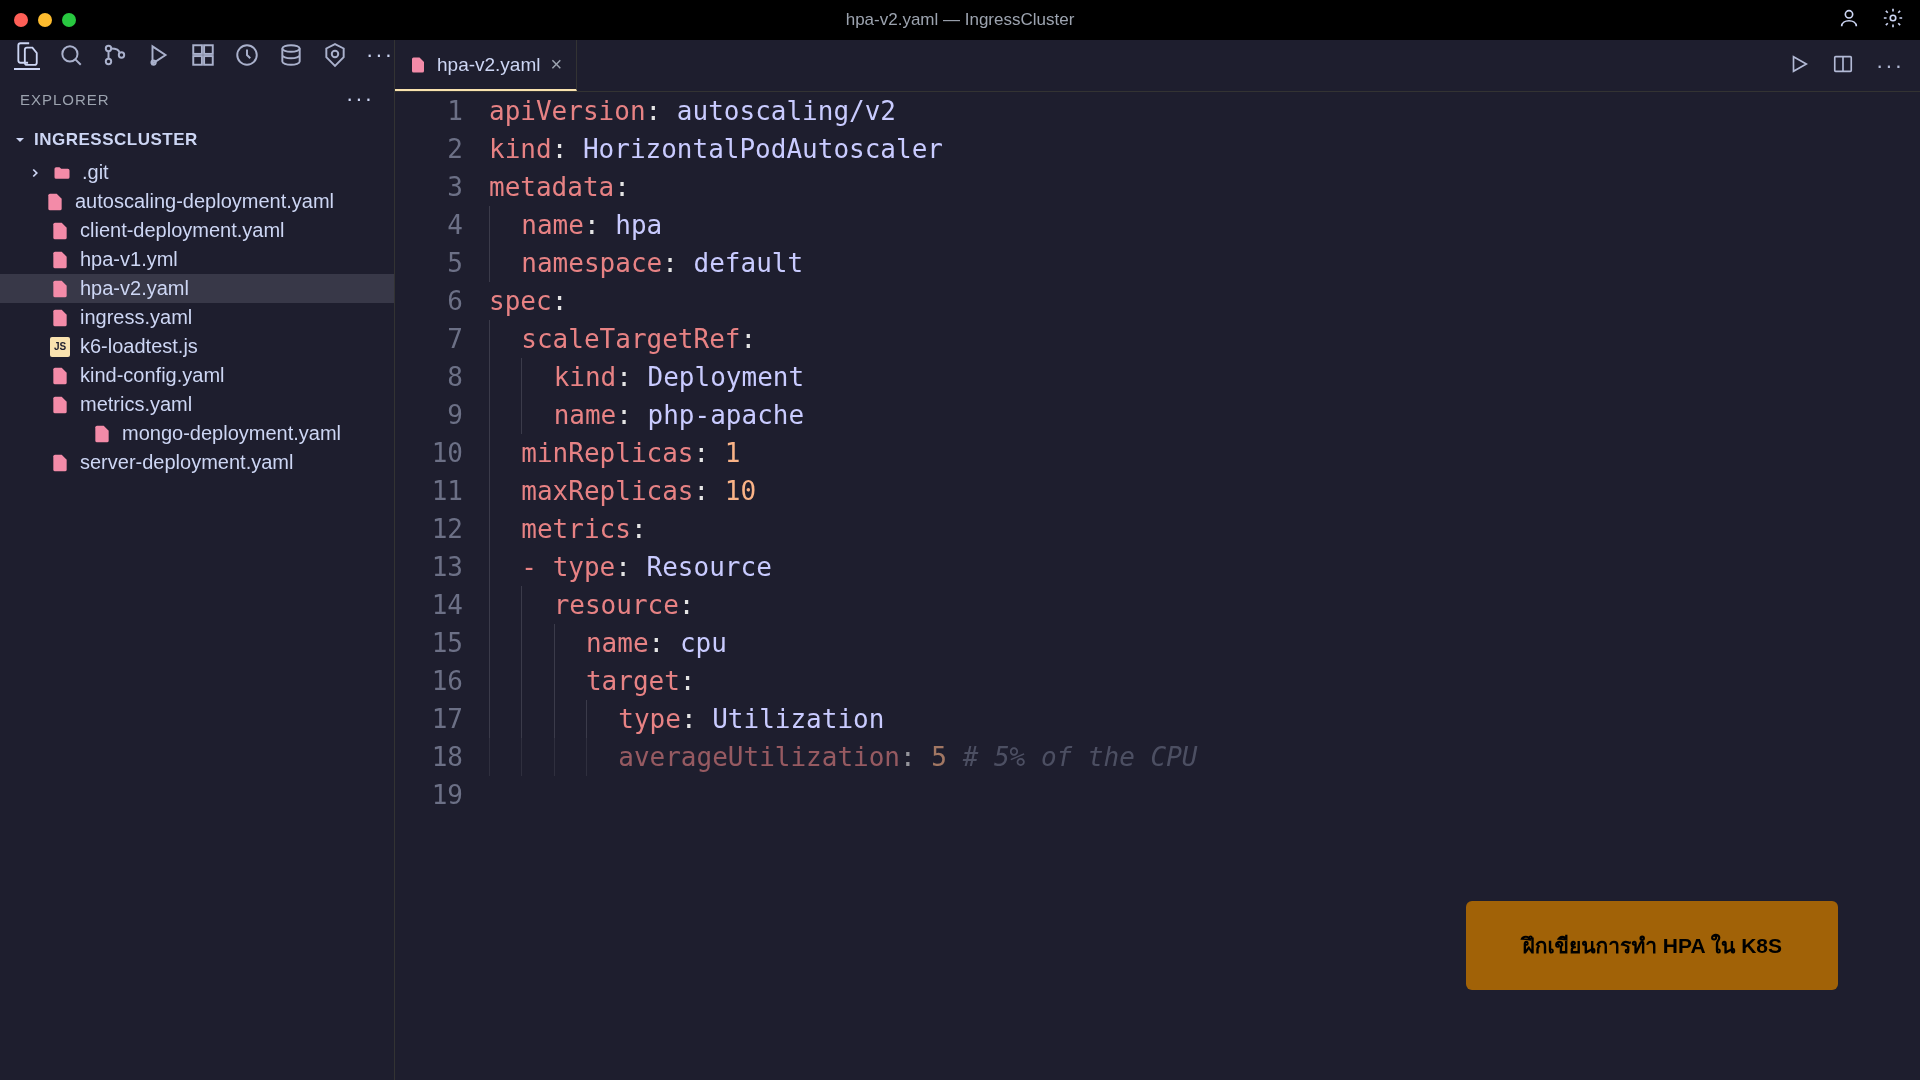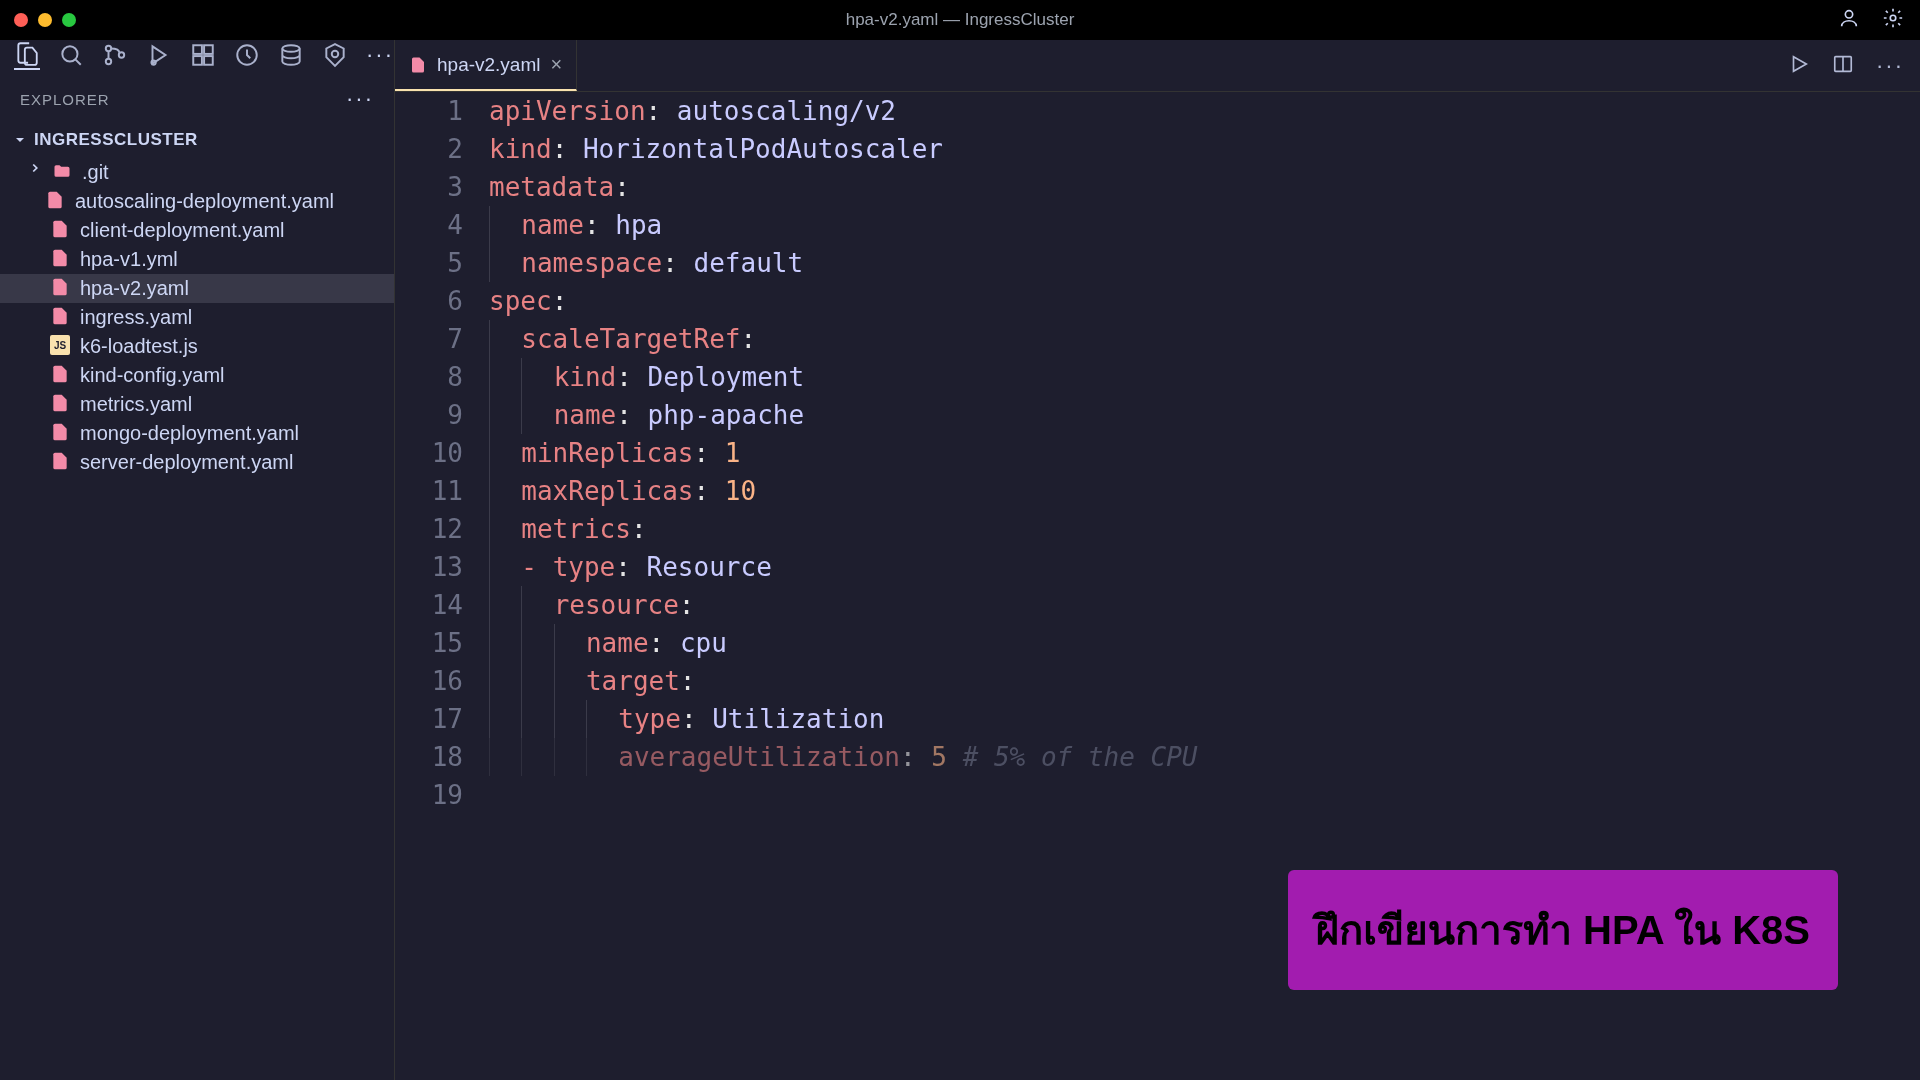--- a/index.html
+++ b/index.html
@@ -98,21 +98,21 @@
       letter-spacing: 0.5px;
       cursor: pointer;
     }
     .chev { width: 16px; height: 16px; }
     .file-tree {
       flex: 1;
       overflow: auto;
     }
     .tree-item {
       display: flex;
-      align-items: flex-start;
+      align-items: center;
       gap: 10px;
       padding: 3px 14px 3px 28px;
       font-size: 20px;
       cursor: pointer;
       color: #cdd6f4;
     }
     .tree-item.selected { background: #383848; }
     .tree-item .icon { width: 20px; height: 20px; flex-shrink: 0; display: flex; align-items: center; }
     .file-icon-yaml { color: #f38ba8; }
     .file-icon-js { background: #f9e2af; color: #1e1e2e; font-size: 10px; font-weight: 700; display: flex; align-items: center; justify-content: center; border-radius: 2px; padding: 1px 2px; }
@@ -177,25 +177,25 @@
       display: inline-block;
     }
     .k { color: #e78284; }
     .c { color: #e5e5e5; }
     .v { color: #c9cbff; }
     .n { color: #fab387; }
     .d { color: #e78284; }
     .cmt { color: #6c7086; font-style: italic; }
     .callout {
       position: absolute;
-      background: #a21caf;
+      background: #a16207;
       color: #000;
-      font-size: 40px;
+      font-size: 21px;
       font-weight: 800;
-      padding: 28px 28px;
+      padding: 28px 56px;
       border-radius: 6px;
       right: 82px;
       bottom: 90px;
     }
     .cut-line {
       opacity: 0.6;
     }
     .more-dots { font-size: 22px; letter-spacing: 2px; color: #cdd6f4; }
     .folder-chev { width: 14px; }
   </style>
@@ -359,21 +359,21 @@
           <span>kind-config.yaml</span>
         </div>
         <div class="tree-item" style="padding-left: 50px;">
           <span class="icon file-icon-yaml">
             <svg viewBox="0 0 24 24" fill="currentColor">
               <path d="M14 2H6a2 2 0 0 0-2 2v16a2 2 0 0 0 2 2h12a2 2 0 0 0 2-2V8z"></path>
             </svg>
           </span>
           <span>metrics.yaml</span>
         </div>
-        <div class="tree-item" style="padding-left: 50px;">
+        <div class="tree-item" style="padding-left: 50px; margin-left: 42px;">
           <span class="icon file-icon-yaml">
             <svg viewBox="0 0 24 24" fill="currentColor">
               <path d="M14 2H6a2 2 0 0 0-2 2v16a2 2 0 0 0 2 2h12a2 2 0 0 0 2-2V8z"></path>
             </svg>
           </span>
           <span>mongo-deployment.yaml</span>
         </div>
         <div class="tree-item" style="padding-left: 50px;">
           <span class="icon file-icon-yaml">
             <svg viewBox="0 0 24 24" fill="currentColor">

